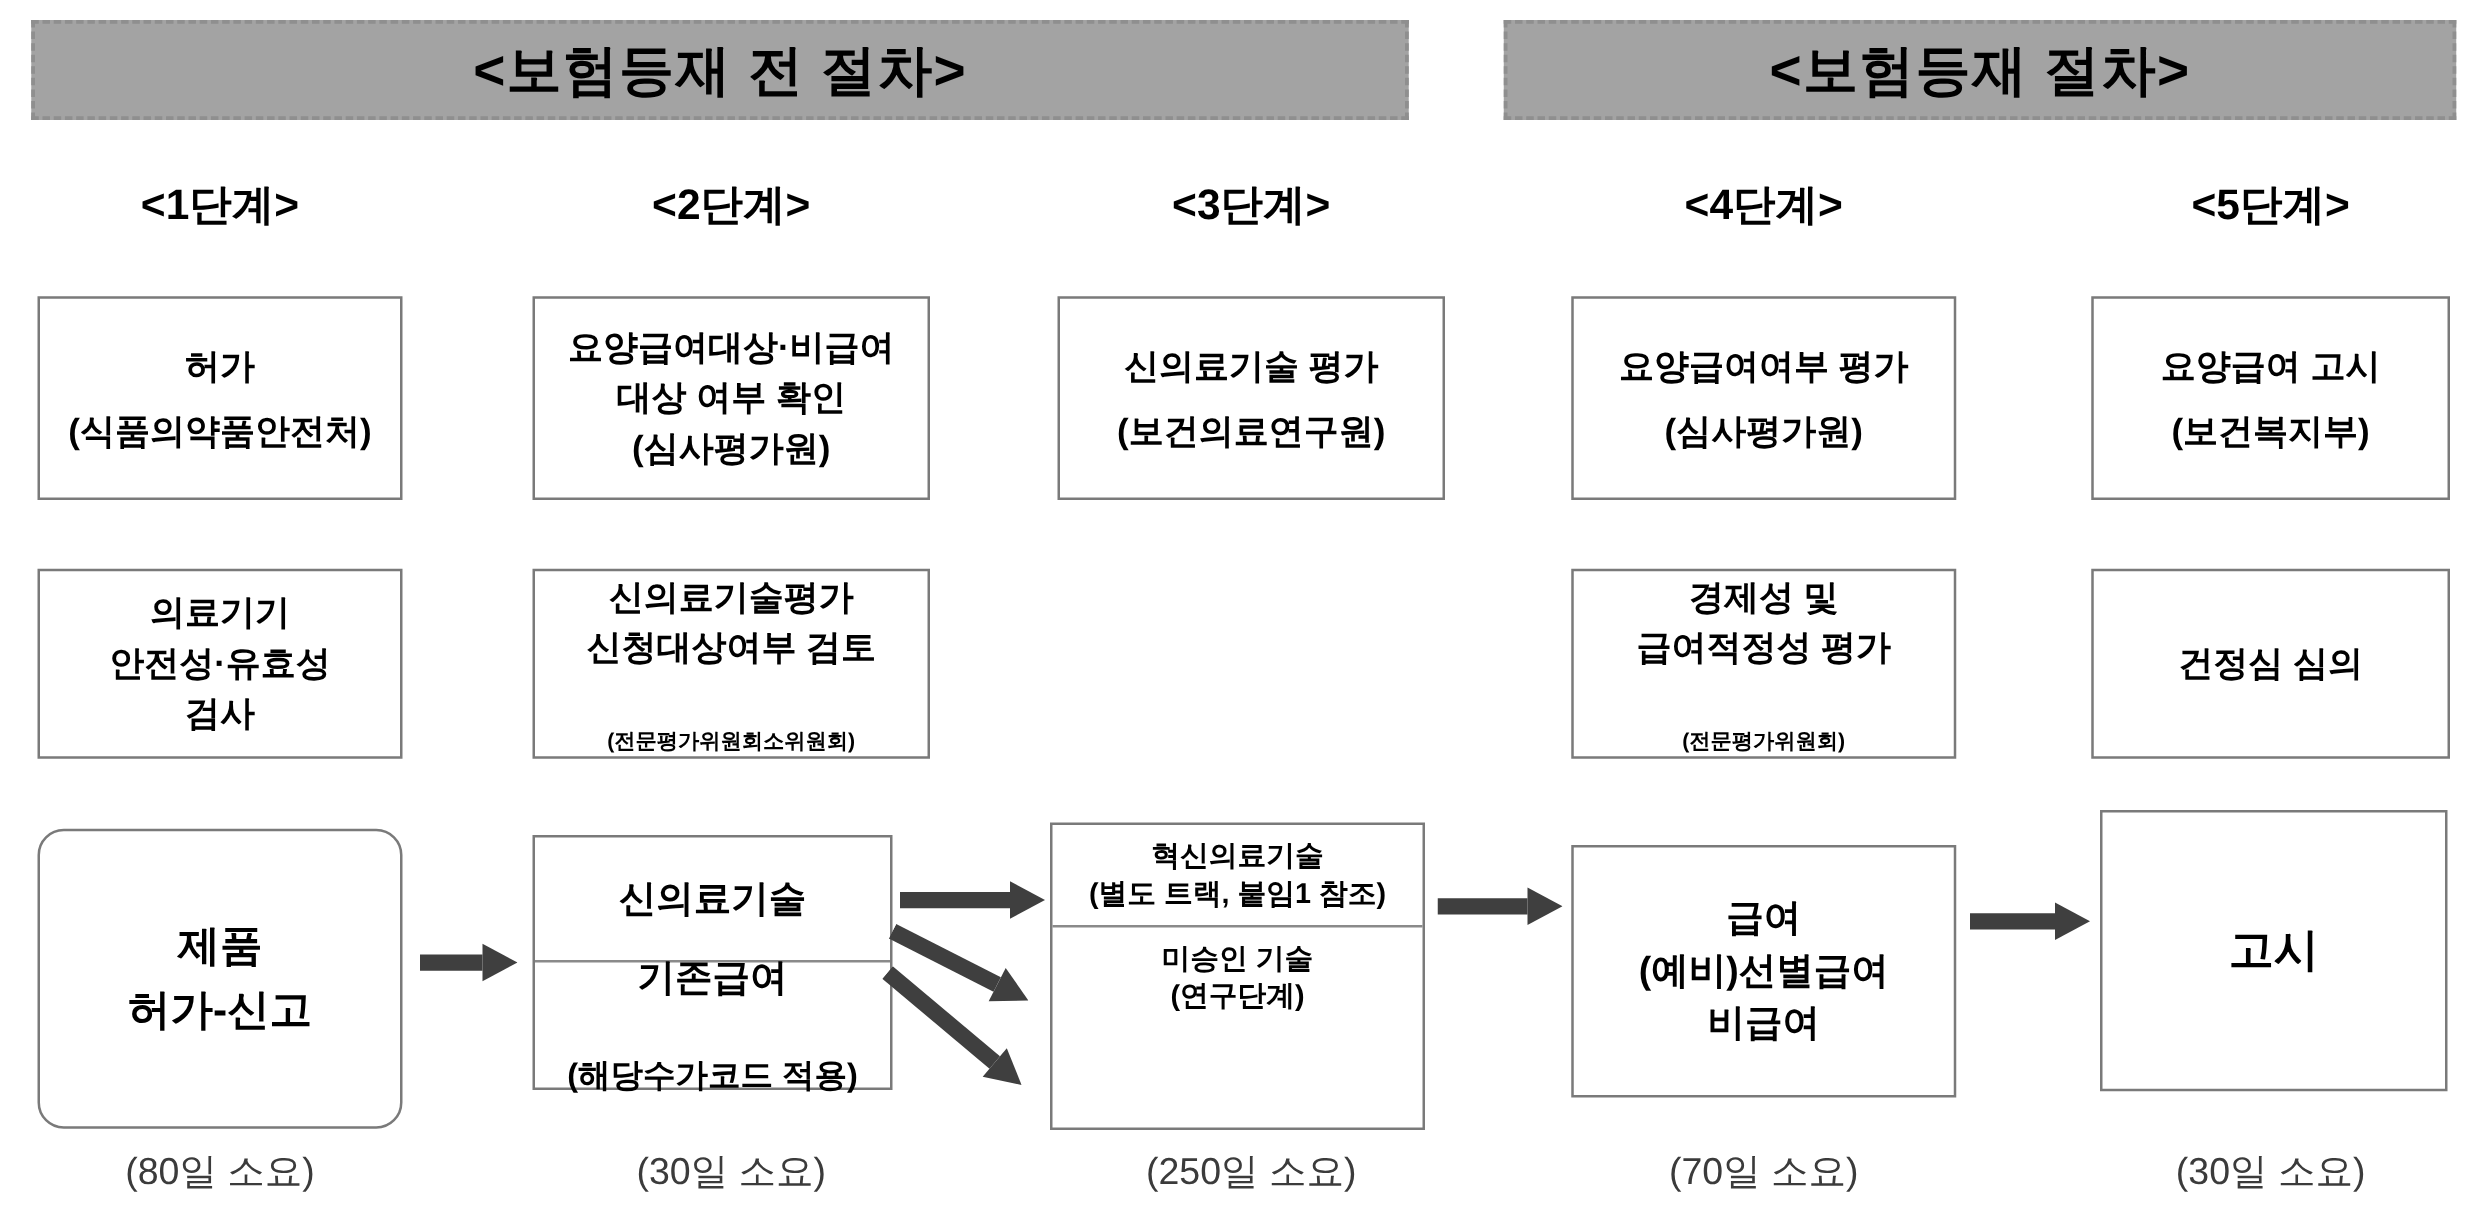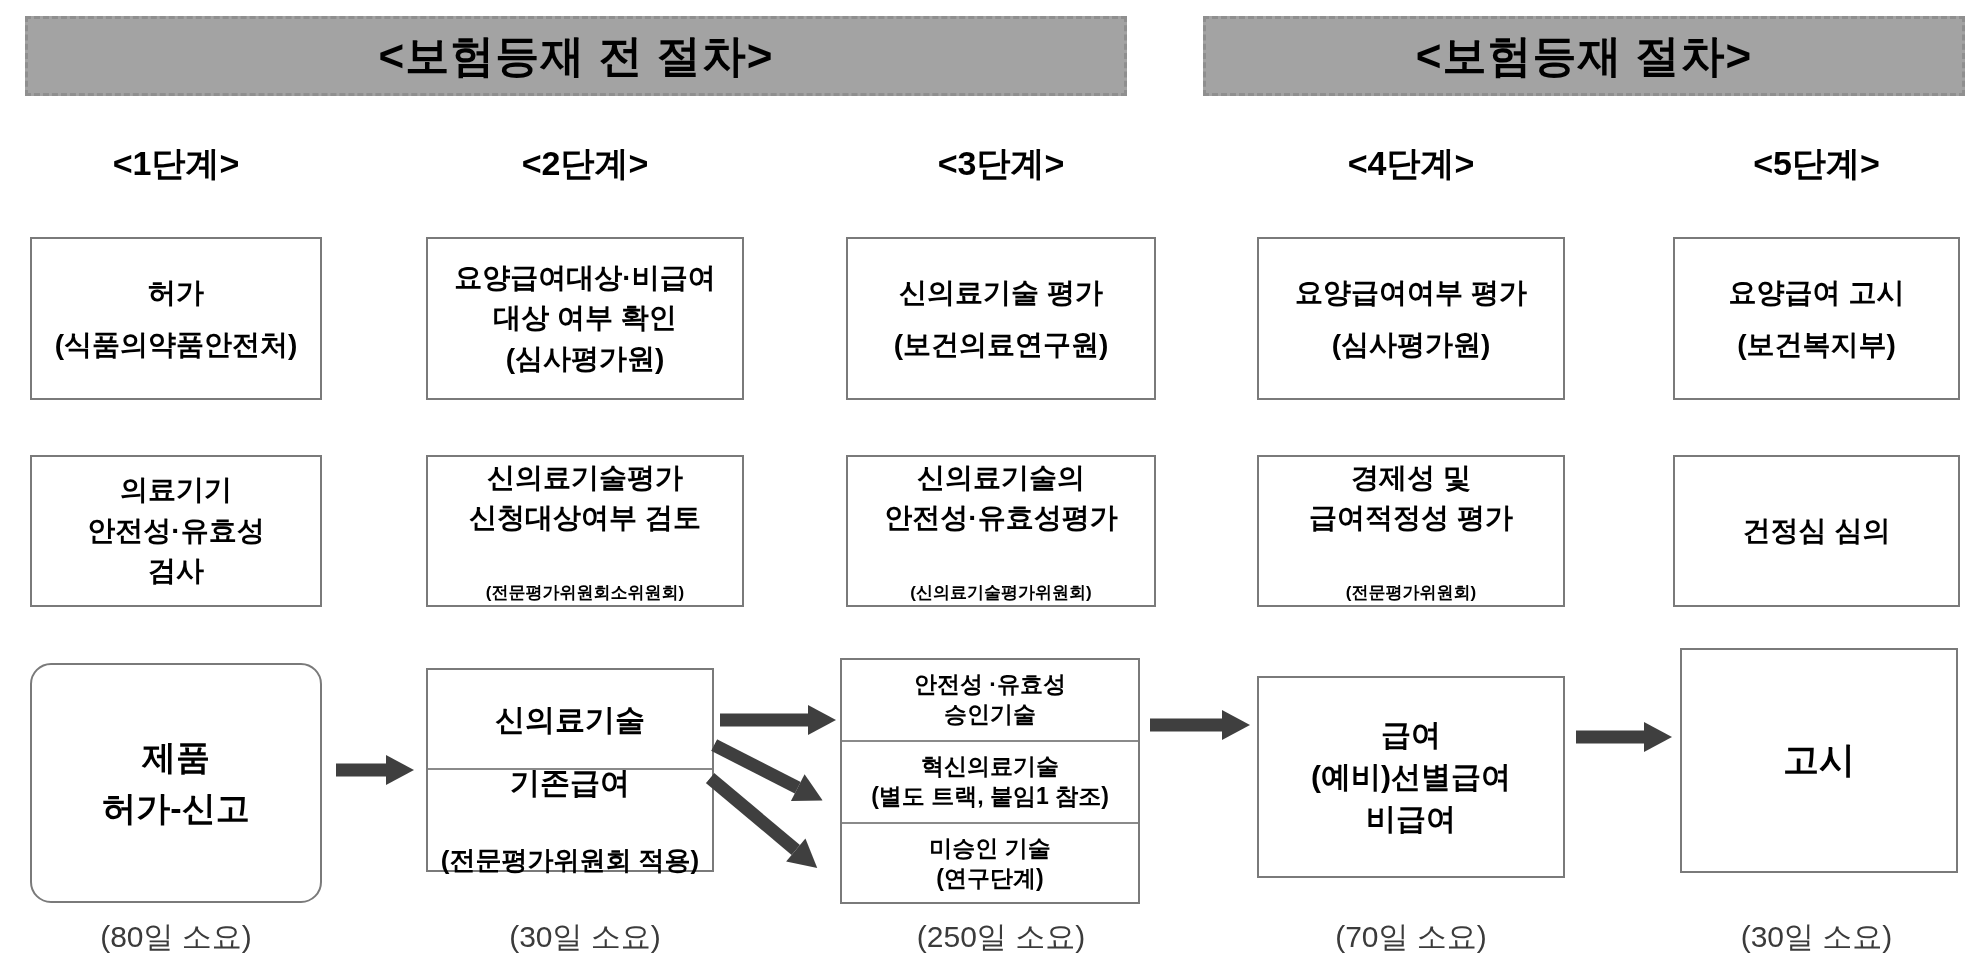--- a/index.html
+++ b/index.html
@@ -115,27 +115,20 @@
 안전성·유효성
 검사</div>
   </div>
   <div class="box r2 c2">
     <div class="box-text">
       <span class="main">신의료기술평가
 신청대상여부 검토</span>
       <span class="sub">(전문평가위원회소위원회)</span>
     </div>
   </div>
-  <div class="box r2 c3">
-    <div class="box-text">
-      <span class="main">신의료기술의
-안전성·유효성평가</span>
-      <span class="sub">(신의료기술평가위원회)</span>
-    </div>
-  </div>
   <div class="box r2 c4">
     <div class="box-text">
       <span class="main">경제성 및
 급여적정성 평가</span>
       <span class="sub">(전문평가위원회)</span>
     </div>
   </div>
   <div class="box r2 c5">
     <div class="box-text">건정심 심의</div>
   </div>
@@ -145,30 +138,26 @@
 허가-신고</div>
   </div>
 
   <div class="box" id="b23">
     <div class="split-cell top">
       <div class="box-text">신의료기술</div>
     </div>
     <div class="split-cell">
       <div class="box-text">
         <span class="main">기존급여</span>
-        <span class="sub">(전문평가위원회 적용)</span>
+        <span class="sub">(해당수가코드 적용)</span>
       </div>
     </div>
   </div>
 
   <div class="box" id="b33">
-    <div class="stack-cell">
-      <div class="box-text">안전성 ·유효성
-승인기술</div>
-    </div>
     <div class="stack-cell">
       <div class="box-text">혁신의료기술
 (별도 트랙, 붙임1 참조)</div>
     </div>
     <div class="stack-cell">
       <div class="box-text">미승인 기술
 (연구단계)</div>
     </div>
   </div>
 

